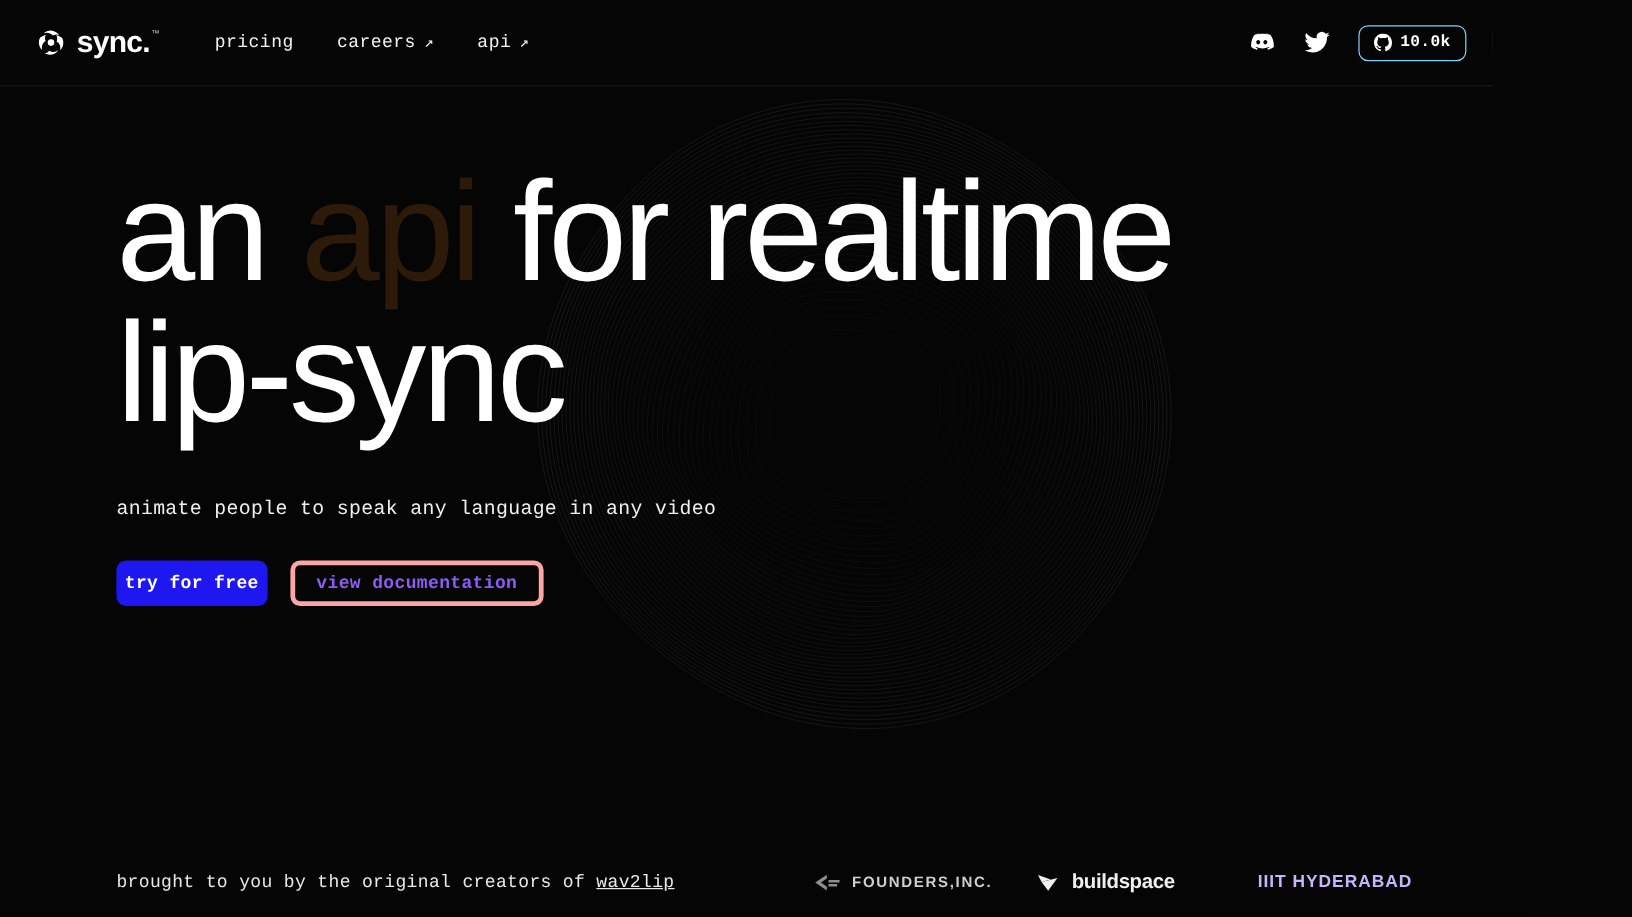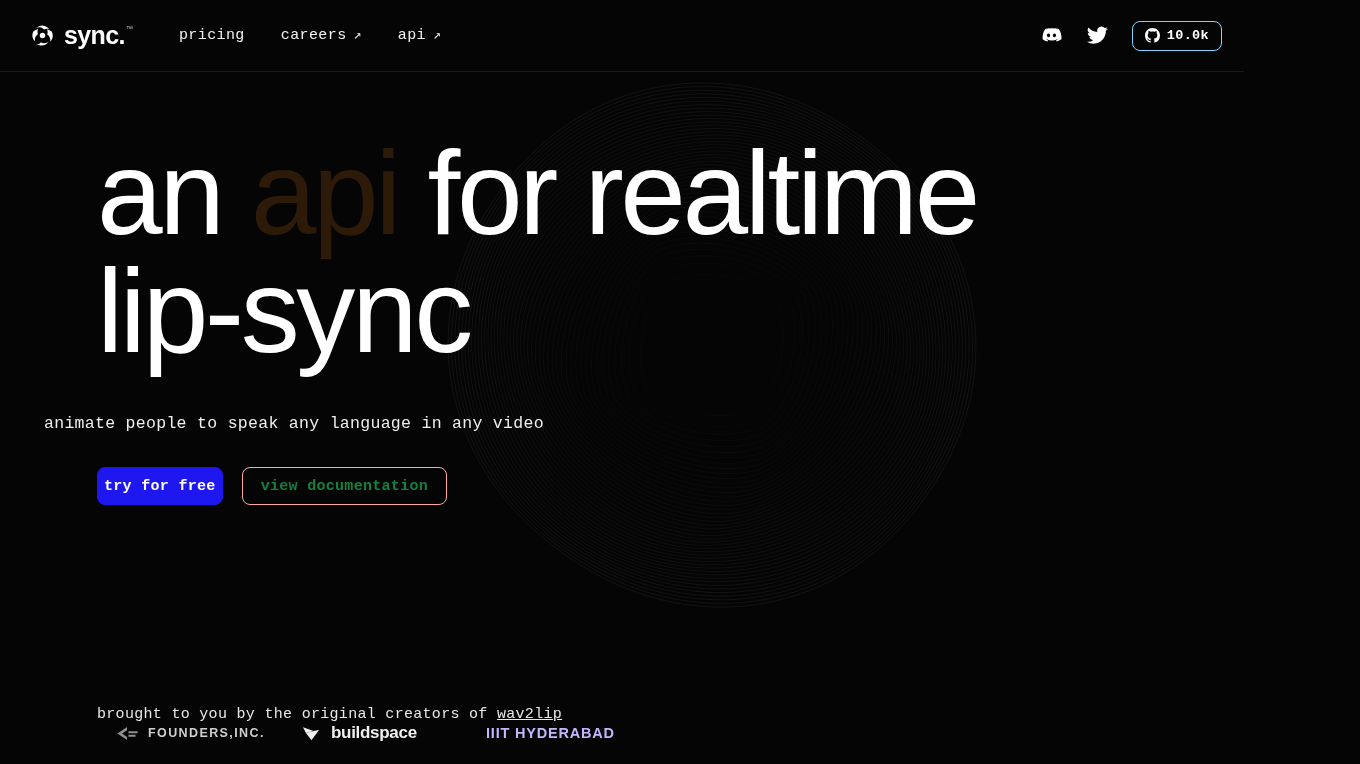--- a/index.html
+++ b/index.html
@@ -63,39 +63,39 @@
     margin-left:97px; margin-top:62px;
     font-size:118px; line-height:118px;
     font-weight:400; color:#ffffff; letter-spacing:-3.4px;
     font-family:"Liberation Sans", sans-serif;
     white-space:nowrap;
   }
   .headline .faded { color:#2e1a09; }
   .headline .l2 { display:block; }
 
   .subtitle {
-    margin-left:44px; margin-top:44px;
+    margin-left:97px; margin-top:44px;
     font-family:"Liberation Mono","DejaVu Sans Mono",monospace;
     font-size:16.5px; color:#efefef; letter-spacing:0.3px;
   }
 
   .cta-row { margin-left:97px; margin-top:34px; display:flex; align-items:center; gap:19px; }
   .btn {
     display:flex; align-items:center; justify-content:center;
     height:38px; border-radius:8px; cursor:pointer;
     font-family:"Liberation Mono","DejaVu Sans Mono",monospace;
     font-size:15px; font-weight:700; letter-spacing:0.3px; white-space:nowrap;
   }
   .btn-primary { background:#1f17f0; color:#ffffff; padding:0 6px; border:1px solid #1f17f0; }
-  .btn-secondary { background:transparent; color:#15803d; padding:0 18px; border:1px solid #fca5a5; }
+  .btn-secondary { background:transparent; color:#8b5cf6; padding:0 18px; border:4px solid #fca5a5; }
 
   
   .bottom {
     position:absolute; left:0; bottom:0; width:1360px; height:58px;
-    display:flex; align-items:flex-start; z-index:15;flex-direction:column;
+    display:flex; align-items:center; z-index:15;
   }
   .bottom-text {
     margin-left:97px;
     font-family:"Liberation Mono","DejaVu Sans Mono",monospace;
     font-size:15px; color:#e8e8e8; letter-spacing:0.3px; white-space:nowrap;
   }
   .bottom-text a { color:#e8e8e8; text-decoration:underline; }
   .logos { display:flex; align-items:center; margin-left:116px; gap:0; }
   .logo-item { display:flex; align-items:center; gap:9px; }
   .logo-item.founders { width:185px; }

